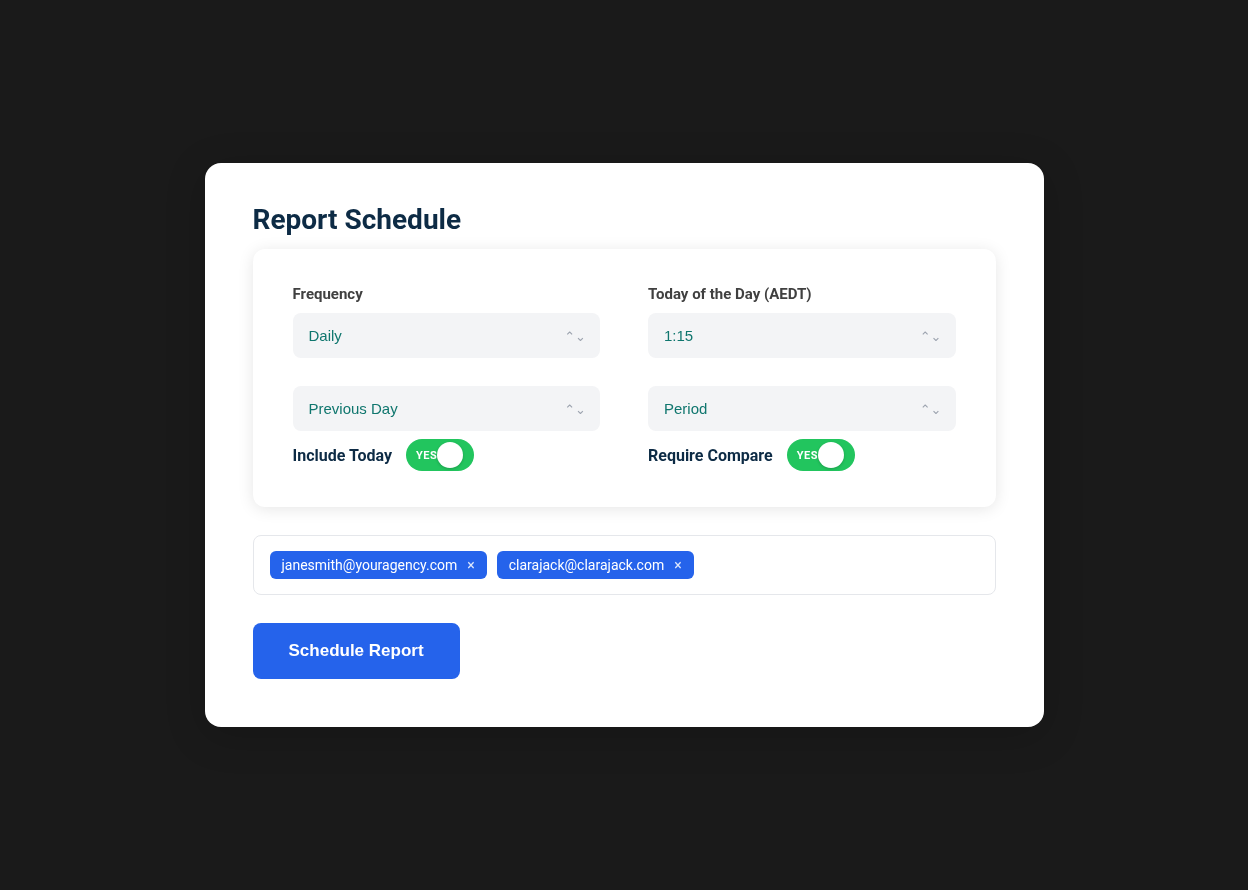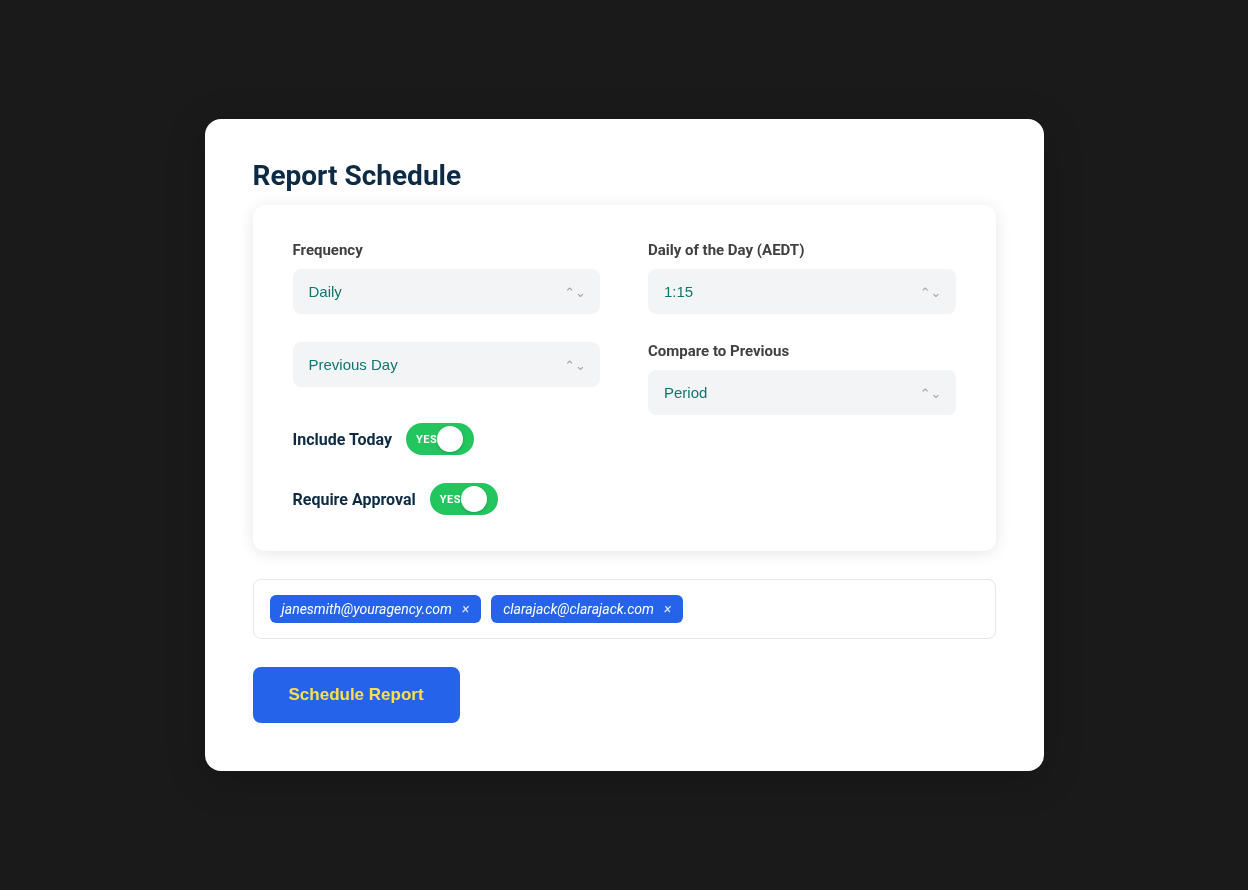--- a/index.html
+++ b/index.html
@@ -124,21 +124,21 @@
     .toggle-circle {
       width: 26px;
       height: 26px;
       background: #ffffff;
       border-radius: 50%;
       box-shadow: 0 1px 3px rgba(0,0,0,0.2);
     }
 
     .toggles-row {
       display: grid;
-      grid-template-columns: 1fr;
+      grid-template-columns: 1fr 1fr;
       gap: 28px 48px;
       margin-top: 8px;
     }
 
     .section-below {
       margin-top: 28px;
     }
 
     .recipients-label {
       font-size: 18px;
@@ -161,34 +161,33 @@
 
     .recipient-tag {
       background: #2563eb;
       color: #ffffff;
       border-radius: 6px;
       padding: 6px 12px;
       font-size: 14px;
       display: flex;
       align-items: center;
       gap: 10px;
-      font-style: italic;
     }
 
     .recipient-tag-remove {
       cursor: pointer;
       font-size: 14px;
       opacity: 0.85;
       line-height: 1;
     }
 
     .schedule-btn {
       margin-top: 28px;
       background: #2563eb;
-      color: #fde047;
+      color: #ffffff;
       border: none;
       border-radius: 8px;
       padding: 18px 36px;
       font-size: 17px;
       font-weight: 600;
       cursor: pointer;
       transition: background 0.15s;
     }
   </style>
 </head>
@@ -207,21 +206,21 @@
           <select class="form-select">
             <option>Daily</option>
             <option>Weekly</option>
             <option>Monthly</option>
           </select>
           <span class="chevron-icon">⌃︎⌄</span>
         </div>
       </div>
 
       <div class="form-group">
-        <label class="form-label">Daily of the Day (AEDT)</label>
+        <label class="form-label">Today of the Day (AEDT)</label>
         <div class="select-wrapper">
           <select class="form-select">
             <option>1:15</option>
             <option>2:00</option>
             <option>3:00</option>
           </select>
           <span class="chevron-icon">⌃︎⌄</span>
         </div>
       </div>
 
@@ -230,21 +229,20 @@
           <select class="form-select">
             <option>Previous Day</option>
             <option>Last 7 Days</option>
             <option>Last 30 Days</option>
           </select>
           <span class="chevron-icon">⌃︎⌄</span>
         </div>
       </div>
 
       <div class="form-group">
-        <label class="form-label">Compare to Previous</label>
         <div class="select-wrapper">
           <select class="form-select">
             <option>Period</option>
             <option>Week</option>
             <option>Month</option>
           </select>
           <span class="chevron-icon">⌃︎⌄</span>
         </div>
       </div>
 
@@ -253,21 +251,21 @@
     <div class="toggles-row">
       <div class="toggle-row">
         <span class="toggle-label">Include Today</span>
         <div class="toggle-container">
           <span class="toggle-yes-text">YES</span>
           <div class="toggle-circle"></div>
         </div>
       </div>
 
       <div class="toggle-row">
-        <span class="toggle-label">Require Approval</span>
+        <span class="toggle-label">Require Compare</span>
         <div class="toggle-container">
           <span class="toggle-yes-text">YES</span>
           <div class="toggle-circle"></div>
         </div>
       </div>
     </div>
 
   </div>
 
   <div class="section-below">

